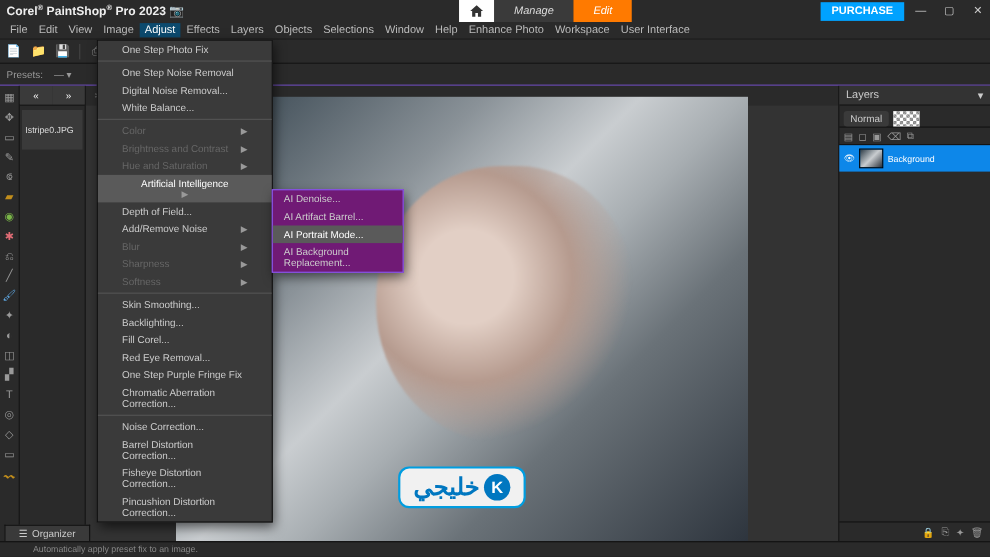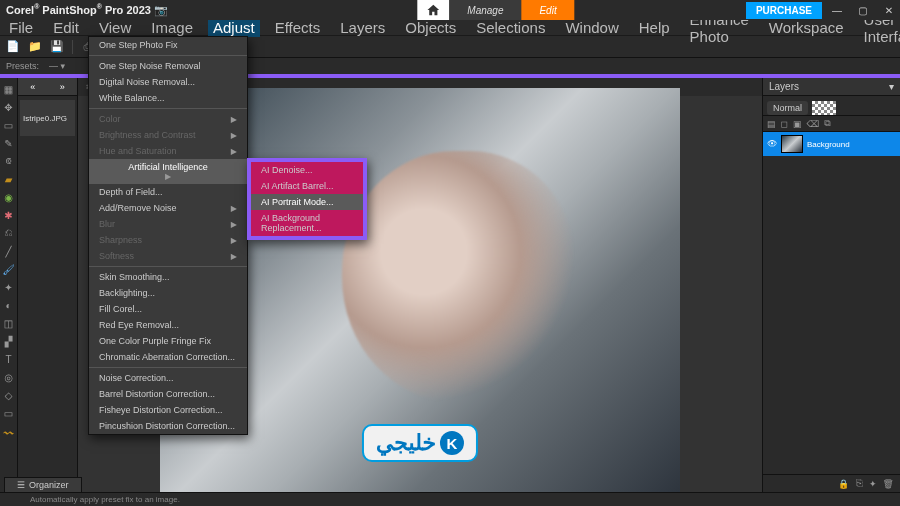--- a/index.html
+++ b/index.html
@@ -13,33 +13,33 @@
 .home-btn { width: 32px; background: #fff; display: flex; align-items: center; justify-content: center; }
 .home-btn svg { width: 14px; height: 14px; fill: #333; }
 .mode-btn { padding: 0 18px; display: flex; align-items: center; font-size: 10px; font-style: italic; }
 .mode-manage { background: #3a3a3a; color: #ddd; }
 .mode-edit { background: #ff7a00; color: #fff; }
 .titlebar .right-controls { position: absolute; right: 0; display: flex; align-items: center; height: 100%; gap: 4px; }
 .purchase { background: #00a2ff; color: #fff; padding: 3px 10px; font-size: 10px; font-weight: 600; }
 .win-ctrl { width: 22px; height: 100%; display: flex; align-items: center; justify-content: center; color: #ccc; font-size: 10px; }
 
 
-.menubar { height: 16px; background: #2a2a2a; display: flex; align-items: center; padding: 0 4px; gap: 10px; font-size: 15px; border-bottom: 1px solid #1a1a1a; }
+.menubar { height: 16px; background: #2a2a2a; display: flex; align-items: center; padding: 0 4px; gap: 0; font-size: 10px; border-bottom: 1px solid #1a1a1a; }
 .menubar span { padding: 1px 5px; color: #bbb; }
 .menubar span.active { background: #0c4a6e; color: #fff; }
 
 
 .toolbar { height: 22px; background: #2a2a2a; display: flex; align-items: center; padding: 0 6px; gap: 8px; border-bottom: 1px solid #111; }
 .toolbar .tb-ico { width: 14px; height: 14px; display: inline-flex; align-items: center; justify-content: center; color: #888; font-size: 11px; }
 .toolbar .tb-ico.file { color: #d4a017; }
 .toolbar .tb-ico.open { color: #d4a017; }
 .toolbar .sep { width: 1px; height: 14px; background: #444; }
 
 
-.optionsbar { height: 20px; background: #2a2a2a; display: flex; align-items: center; padding: 0 6px; gap: 10px; border-bottom: 4px solid #8b5cf6; font-size: 9px; color: #999; }
+.optionsbar { height: 20px; background: #2a2a2a; display: flex; align-items: center; padding: 0 6px; gap: 10px; border-bottom: 1px solid #8b5cf6; font-size: 9px; color: #999; }
 
 
 .main { display: flex; height: calc(100% - 20px - 16px - 22px - 20px - 14px); background: #1a1a1a; position: relative; }
 
 
 .toolstrip { width: 18px; background: #2a2a2a; display: flex; flex-direction: column; align-items: center; gap: 4px; padding: 4px 0; border-right: 1px solid #111; }
 .toolstrip .tool { width: 14px; height: 14px; display: flex; align-items: center; justify-content: center; font-size: 10px; color: #999; }
 .toolstrip .tool.c1 { color: #c28e1c; }
 .toolstrip .tool.c2 { color: #7ab648; }
 .toolstrip .tool.c3 { color: #e06c75; }
@@ -73,26 +73,26 @@
     linear-gradient(-45deg, transparent 75%, #888 75%);
   background-size: 6px 6px; background-position: 0 0, 0 3px, 3px -3px, -3px 0px; background-color: #fff; }
 .rightpanel .rp-tools { height: 16px; display: flex; align-items: center; padding: 0 4px; gap: 5px; border-bottom: 1px solid #111; color: #999; font-size: 9px; }
 .rightpanel .layer { height: 24px; background: #0d87e9; display: flex; align-items: center; gap: 4px; padding: 0 4px; color: #fff; font-size: 8px; }
 .rightpanel .layer .thumb { width: 22px; height: 18px; background: linear-gradient(135deg, #2b3a45, #c9cdd0, #2a313a); border: 1px solid #000; }
 .rightpanel .layer .eye { width: 10px; height: 10px; }
 .rightpanel .rp-footer { margin-top: auto; height: 18px; display: flex; align-items: center; justify-content: flex-end; gap: 6px; padding: 0 6px; color: #999; font-size: 9px; border-top: 1px solid #111; }
 
 
 .dropdown { position: absolute; top: 36px; left: 88px; width: 160px; background: #3a3a3a; border: 1px solid #111; box-shadow: 2px 4px 10px rgba(0,0,0,.6); font-size: 9px; z-index: 50; }
-.dropdown .mi { padding: 3px 10px; color: #ccc; display: flex; align-items: center; justify-content: space-between; position: relative; }
+.dropdown .mi { padding: 3px 22px; color: #ccc; display: flex; align-items: center; justify-content: space-between; position: relative; }
 .dropdown .mi.disabled { color: #666; }
 .dropdown .mi .arrow { font-size: 8px; color: #999; }
 .dropdown .mi.hi { background: #5a5a5a; color: #fff; flex-direction: column; }
 .dropdown .msep { height: 1px; background: #555; margin: 2px 0; }
-.submenu { position: absolute; top: 158px; left: 247px; width: 120px; background: #be185d; border: 4px solid #8b5cf6; box-shadow: 2px 4px 10px rgba(0,0,0,.6); font-size: 9px; z-index: 51; }
+.submenu { position: absolute; top: 172px; left: 247px; width: 120px; background: #701a75; border: 1px solid #8b5cf6; box-shadow: 2px 4px 10px rgba(0,0,0,.6); font-size: 9px; z-index: 51; }
 .submenu .mi { padding: 3px 10px; color: #ccc; }
 .submenu .mi.hi { background: #5a5a5a; color: #fff; }
 
 
 .statusbar { position: absolute; bottom: 0; left: 0; right: 0; height: 14px; background: #2a2a2a; border-top: 1px solid #111; display: flex; align-items: center; padding: 0 30px; font-size: 8px; color: #888; }
 .org-tab { position: absolute; bottom: 14px; left: 4px; background: #3a3a3a; padding: 2px 12px; font-size: 9px; color: #ccc; display: flex; align-items: center; gap: 4px; border: 1px solid #111; border-bottom: none; }
 
 </style>
 </head>
 <body>
@@ -292,21 +292,21 @@
   <div class="mi">
       <span>Backlighting...</span>
     </div>
   <div class="mi">
       <span>Fill Corel...</span>
     </div>
   <div class="mi">
       <span>Red Eye Removal...</span>
     </div>
   <div class="mi">
-      <span>One Color Purple Fringe Fix</span>
+      <span>One Step Purple Fringe Fix</span>
     </div>
   <div class="mi">
       <span>Chromatic Aberration Correction...</span>
     </div>
   <div class="msep"></div>
   <div class="mi">
       <span>Noise Correction...</span>
     </div>
   <div class="mi">
       <span>Barrel Distortion Correction...</span>

